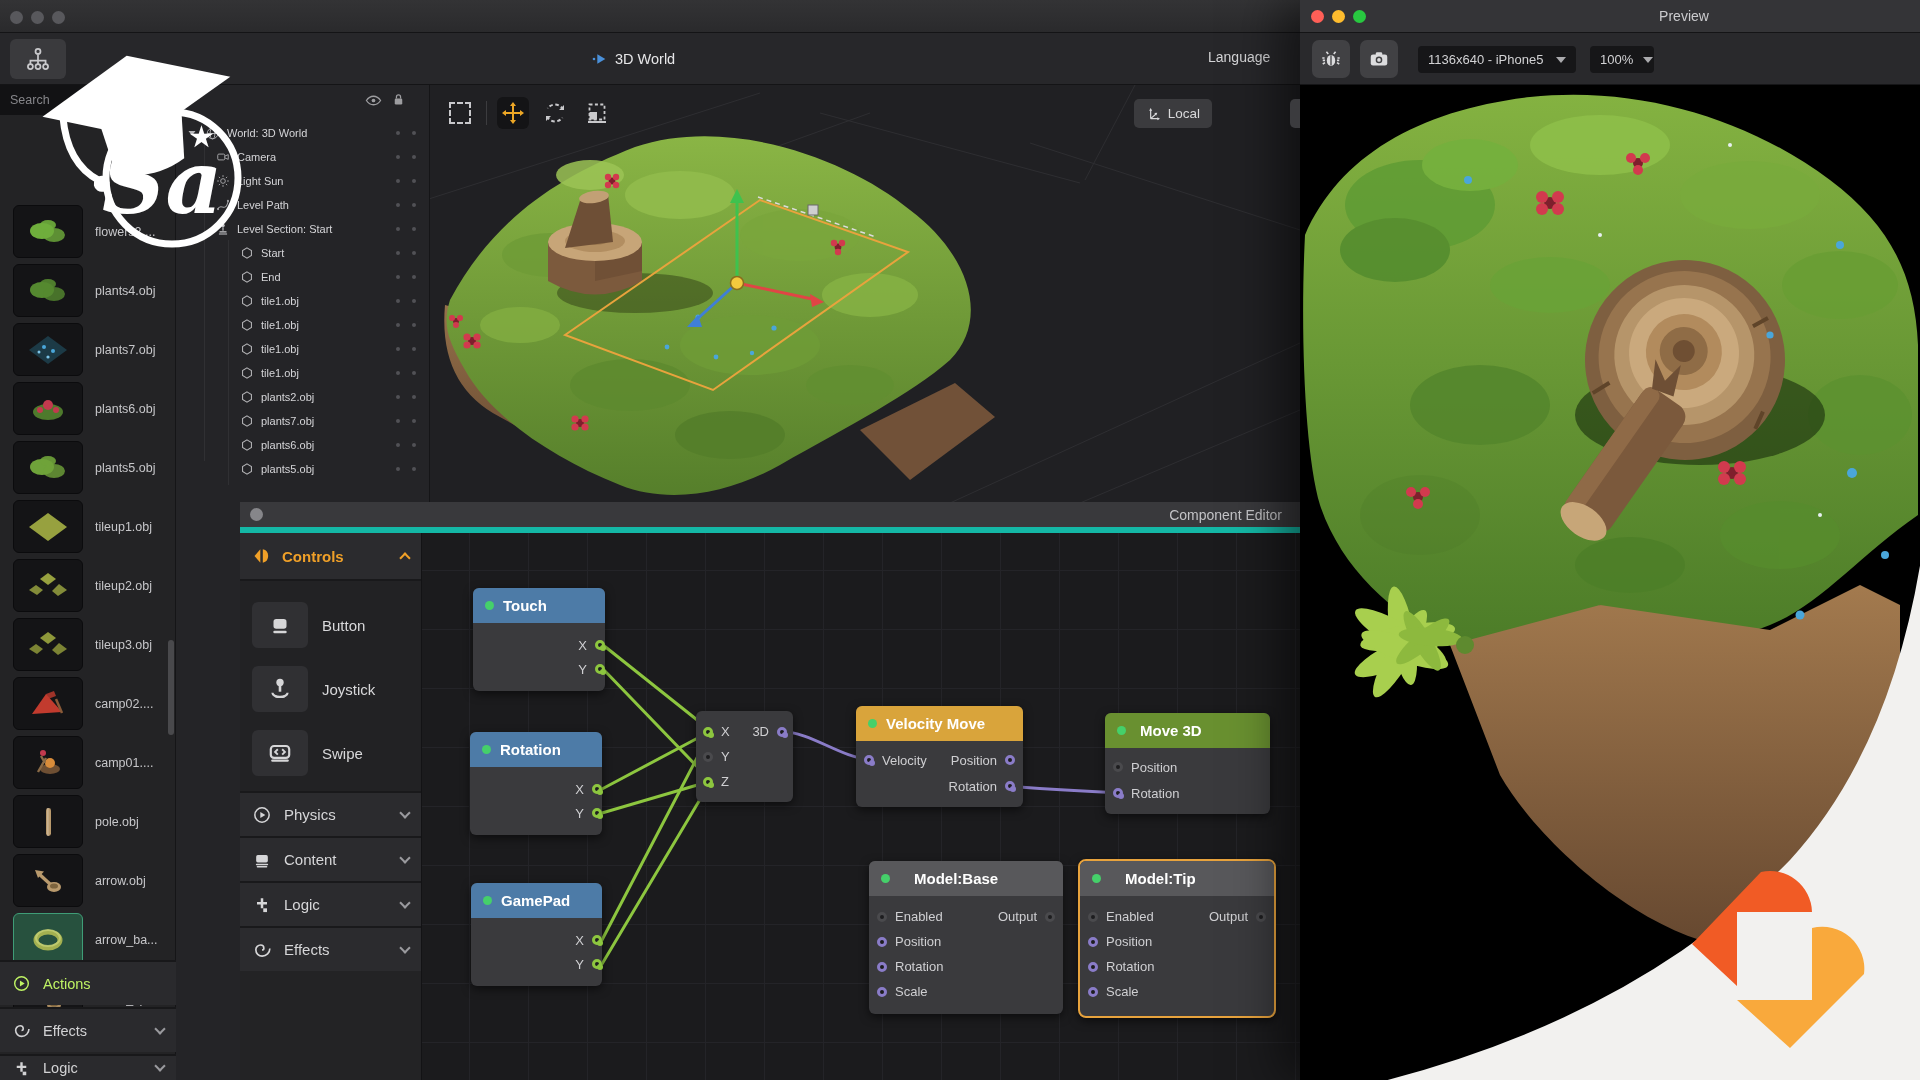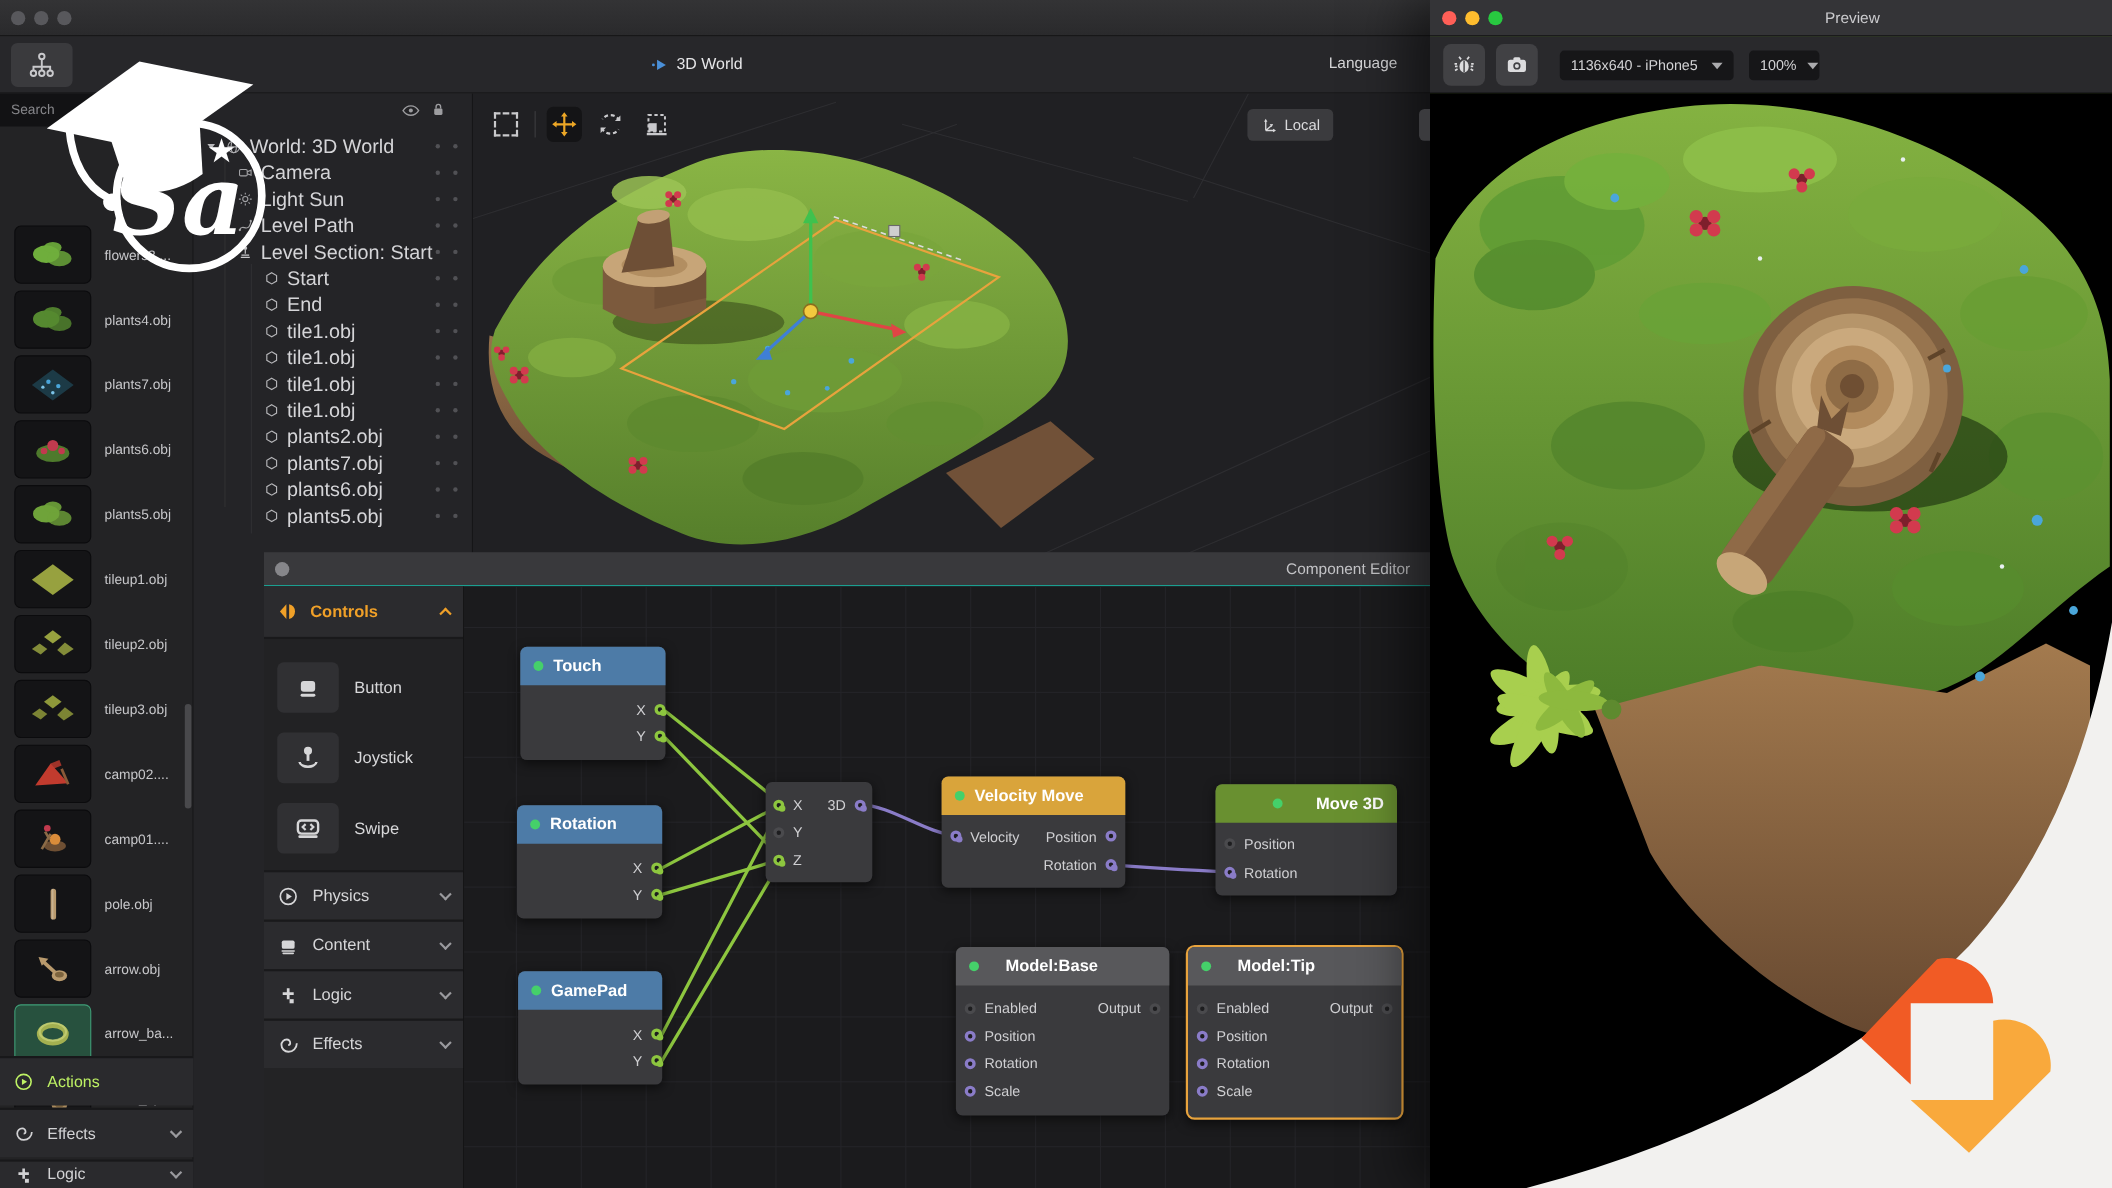--- a/index.html
+++ b/index.html
@@ -30,37 +30,37 @@
   .asset.sel .thumb{background:#27513e;border:1px solid #3f9d77}
   .sb-scroll{left:168px;top:555px;width:6px;height:95px;background:#49494c;border-radius:3px}
   .sb-sec{left:0;width:176px;height:45px;background:#2a2a2d;display:flex;align-items:center;gap:12px;padding:0 12px;color:#d2d2d4;font-size:14.5px;border-top:2px solid #18181a}
   .sb-sec.dim{color:#bef264}
   .sb-sec .chev{margin-left:auto}
 
   
   .hier{left:176px;top:85px;width:254px;height:995px;background:#242427;border-right:1px solid #151517}
   .hier-top{position:absolute;left:0;top:0;width:254px;height:30px}
   .hier-top svg{position:absolute;top:7px}
-  .trow{position:absolute;left:0;width:254px;height:24px;display:flex;align-items:center;color:#d5d5d8;font-size:18px;gap:7px}
+  .trow{position:absolute;left:0;width:254px;height:24px;display:flex;align-items:center;color:#d5d5d8;font-size:11px;gap:7px}
   .trow svg{flex:none}
   .rdots{position:absolute;right:30px;width:4px;height:4px;border-radius:50%;background:#515155;box-shadow:16px 0 0 #515155}
   .guide{position:absolute;width:1px;background:#303033}
 
   
   .vp{left:430px;top:85px;width:870px;height:418px;background:#202023;overflow:hidden}
   .vp-tools{position:absolute;left:14px;top:12px;display:flex;align-items:center;gap:10px;z-index:5}
   .vt{width:32px;height:32px;display:flex;align-items:center;justify-content:center;border-radius:6px}
   .vt.active{background:#141416}
   .vt-sep{width:1px;height:24px;background:#3c3c3f}
   .sel-ico{width:22px;height:22px;border:2px dashed #c9c9cc}
   .local-btn{position:absolute;right:88px;top:14px;height:29px;background:#3b3b3e;border-radius:5px;display:flex;align-items:center;gap:6px;padding:0 12px;color:#d9d9db;font-size:13.5px;z-index:5}
   .stub-btn{position:absolute;right:56px;top:14px;width:24px;height:29px;background:#3b3b3e;border-radius:5px;z-index:5}
 
   
-  .ce-bar{left:240px;top:502px;width:1060px;height:31px;background:#39393c;border-bottom:1px solid #14b8a6;display:flex;align-items:center}
+  .ce-bar{left:240px;top:502px;width:1060px;height:31px;background:#39393c;border-bottom:6px solid #14b8a6;display:flex;align-items:center}
   .ce-dot{width:13px;height:13px;border-radius:50%;background:#86868a;margin-left:10px}
   .ce-title{margin-left:auto;margin-right:18px;color:#c3c3c6;font-size:14px}
   .ce-lib{left:240px;top:533px;width:182px;height:547px;background:#232325;border-right:1px solid #131315}
   .lib-head{height:48px;background:#2b2b2e;display:flex;align-items:center;gap:10px;padding:0 12px;color:#f0a028;font-size:15px;font-weight:bold;border-bottom:2px solid #19191b}
   .lib-items{height:210px;background:#222224;padding-top:12px}
   .lib-item{height:64px;display:flex;align-items:center;gap:14px;padding:0 0 0 12px}
   .lib-tile{width:56px;height:46px;background:#303033;border-radius:6px;display:flex;align-items:center;justify-content:center;color:#d6d6d8}
   .lib-item .llabel{color:#d8d8da;font-size:15px}
   .lib-sec{height:45px;background:#2b2b2e;display:flex;align-items:center;gap:12px;padding:0 12px;color:#dededf;font-size:15px;border-top:2px solid #19191b;color:#d6d6d8}
   .lib-sec .chev{margin-left:auto}
@@ -865,21 +865,21 @@
           </div>
         <div class="nrow r26">
             <span class="spring"></span>
             <span>Rotation</span>
             <span class="port p on"></span>
           </div>
       </div>
     </div>
 
     <div class="node" style="left:683px;top:180px;width:165px">
-      <div class="node-head nh-green" style="justify-content:flex-end;gap:30px">
+      <div class="node-head nh-green" style="justify-content:flex-start;gap:14px">
           <span class="ndot"></span>
           <span>Move 3D</span>
         </div>
       <div class="nbody" style="padding:6px 0 8px 0">
         <div class="nrow r26">
             <span class="port"></span>
             <span>Position</span>
           </div>
         <div class="nrow r26">
             <span class="port p on"></span>

